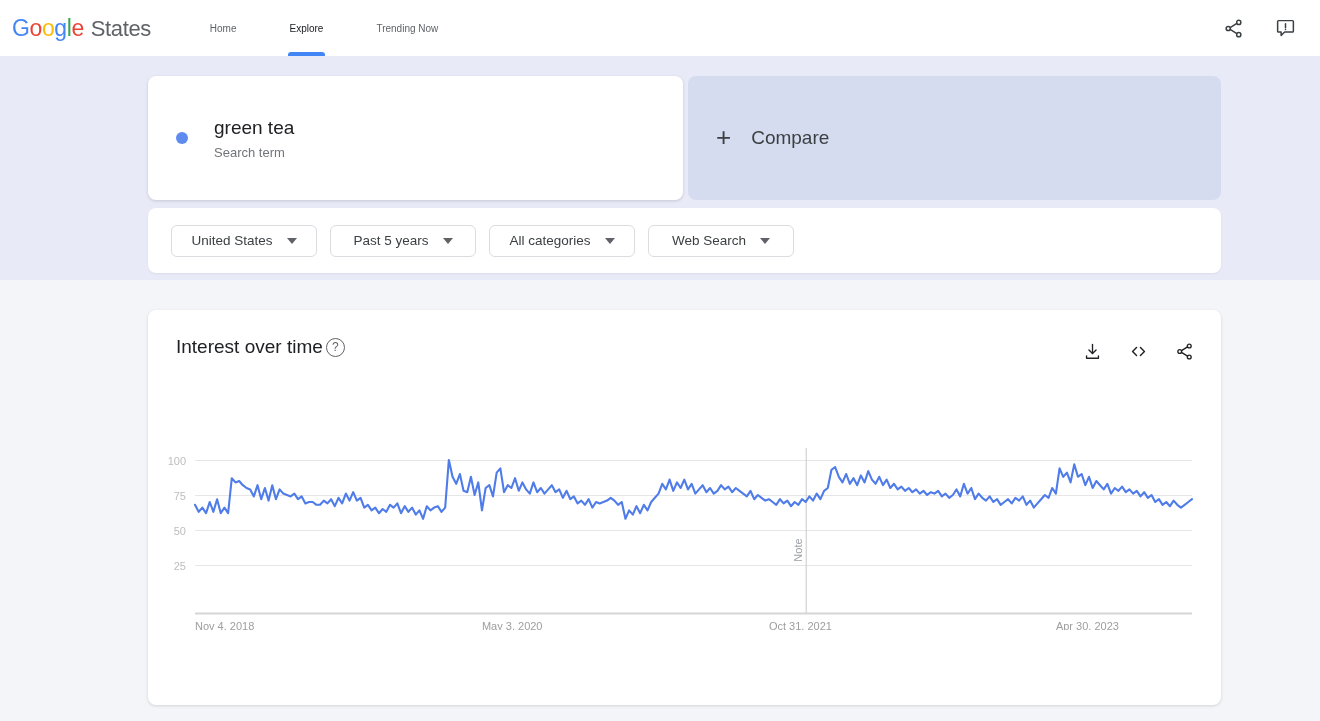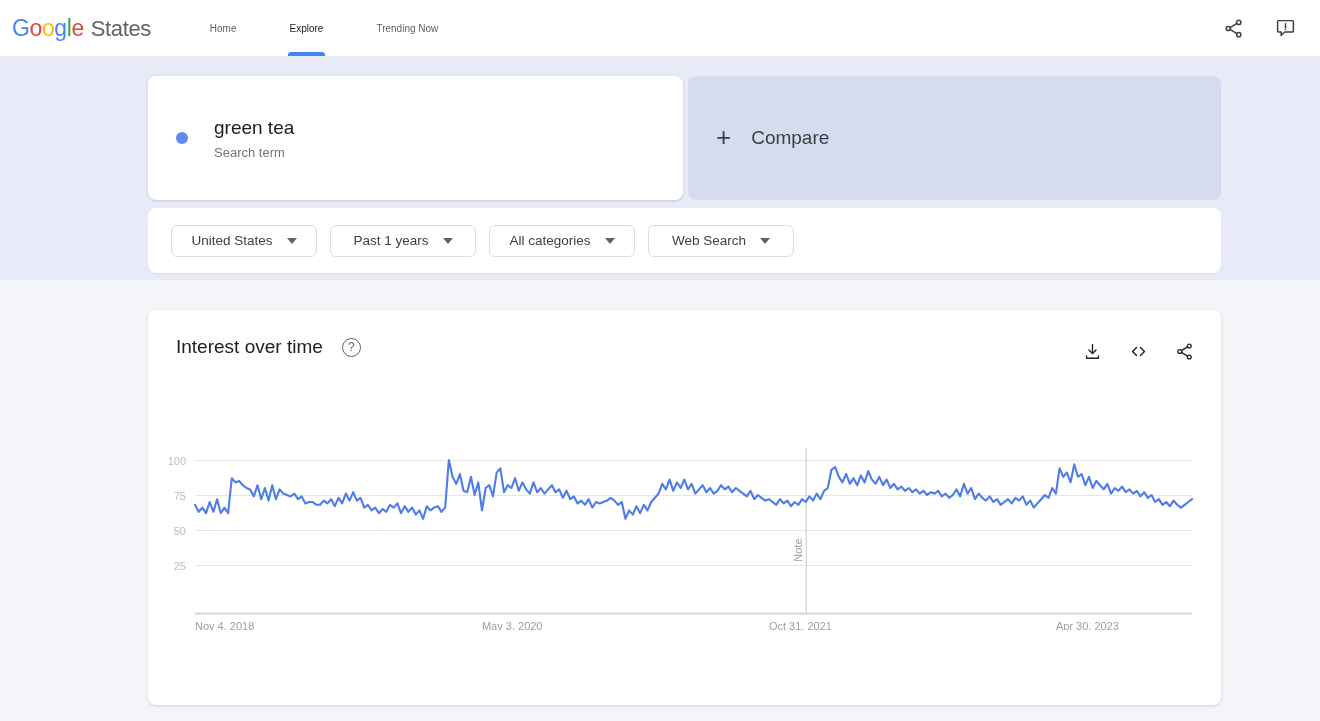--- a/index.html
+++ b/index.html
@@ -150,21 +150,21 @@
   
   .chart-card {
     position: absolute; left: 148px; top: 310px;
     width: 1073px; height: 395px;
     background: #ffffff;
     border-radius: 8px;
     box-shadow: 0 1px 2px rgba(60,64,67,0.10), 0 1px 3px 1px rgba(60,64,67,0.06);
   }
   .chart-head {
     position: absolute; left: 28px; top: 26px;
-    display: flex; align-items: center; gap: 19px;
+    display: flex; align-items: center; gap: 3px;
   }
   .chart-title { font-size: 19px; color: #202124; }
   .help-icon {
     width: 19px; height: 19px; border-radius: 50%;
     border: 1.4px solid #5f6368;
     color: #5f6368;
     font-size: 12px;
     display: flex; align-items: center; justify-content: center;
     cursor: pointer;
     line-height: 1;
@@ -257,21 +257,21 @@
       <span class="compare-plus">+</span>
       <span class="compare-label">Compare</span>
     </div>
 
     <div class="filter-bar">
       <div class="chip">
         <span>United States</span>
         <span class="caret"></span>
       </div>
       <div class="chip">
-        <span>Past 1 years</span>
+        <span>Past 5 years</span>
         <span class="caret"></span>
       </div>
       <div class="chip">
         <span>All categories</span>
         <span class="caret"></span>
       </div>
       <div class="chip">
         <span>Web Search</span>
         <span class="caret"></span>
       </div>

